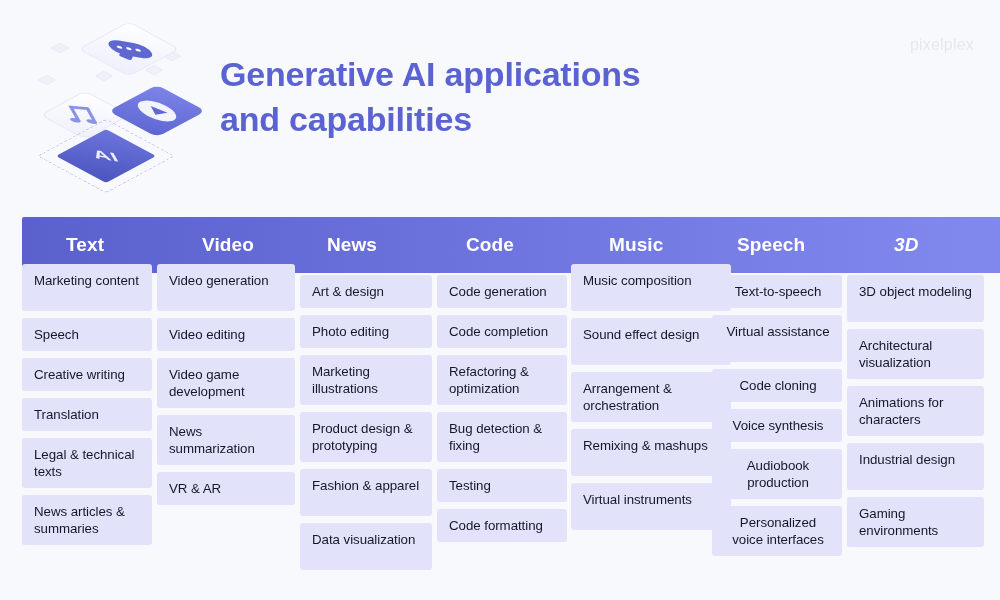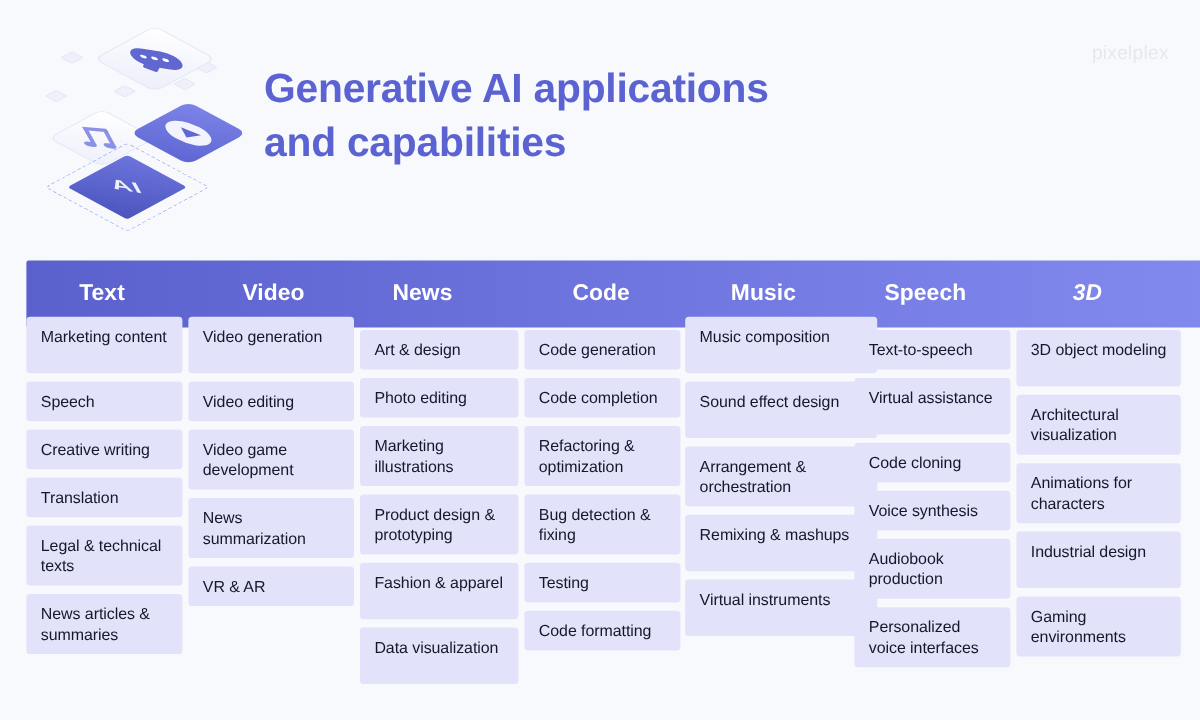--- a/index.html
+++ b/index.html
@@ -295,21 +295,21 @@
   <h1 class="title">
     <span>Generative AI applications</span><br>
     <span>and capabilities</span>
   </h1>
 </div>
 
 <div class="catbar">
     <div class="cat" style="position: absolute; left: 44px; top: 0px; height: 56px;">Text</div>
     <div class="cat" style="position: absolute; left: 180px; top: 0px; height: 56px;">Video</div>
     <div class="cat" style="position: absolute; left: 305px; top: 0px; height: 56px;">News</div>
-    <div class="cat" style="position: absolute; left: 455px; top: 0px; height: 56px; text-align: center;">Code</div>
+    <div class="cat" style="position: absolute; left: 444px; top: 0px; height: 56px; text-align: center;">Code</div>
     <div class="cat" style="position: absolute; left: 587px; top: 0px; height: 56px;">Music</div>
     <div class="cat" style="position: absolute; left: 715px; top: 0px; height: 56px;">Speech</div>
     <div class="cat" style="position: absolute; left: 872px; top: 0px; height: 56px; font-style: italic;">3D</div>
   </div>
 
 <div class="columns">
     <div class="col" style="position: absolute; left: 0px; top: 0px; width: 130px;">
       <div class="chip two">Marketing content</div>
       <div class="chip one">Speech</div>
       <div class="chip one">Creative writing</div>
@@ -340,21 +340,21 @@
       <div class="chip one">Testing</div>
       <div class="chip one">Code formatting</div>
     </div>
     <div class="col" style="position: absolute; left: 549px; top: 0px; width: 160px;">
       <div class="chip two">Music composition</div>
       <div class="chip two">Sound effect design</div>
       <div class="chip two">Arrangement &amp; orchestration</div>
       <div class="chip two">Remixing &amp; mashups</div>
       <div class="chip two">Virtual instruments</div>
     </div>
-    <div class="col" style="position: absolute; left: 690px; top: 11px; width: 130px;">
+    <div class="col" style="position: absolute; left: 690px; top: 11px; width: 130px; text-align: center;">
       <div class="chip one">Text-to-speech</div>
       <div class="chip two">Virtual assistance</div>
       <div class="chip one">Code cloning</div>
       <div class="chip one">Voice synthesis</div>
       <div class="chip two">Audiobook production</div>
       <div class="chip two">Personalized voice interfaces</div>
     </div>
     <div class="col" style="position: absolute; left: 825px; top: 11px; width: 137px;">
       <div class="chip two">3D object modeling</div>
       <div class="chip two">Architectural visualization</div>

